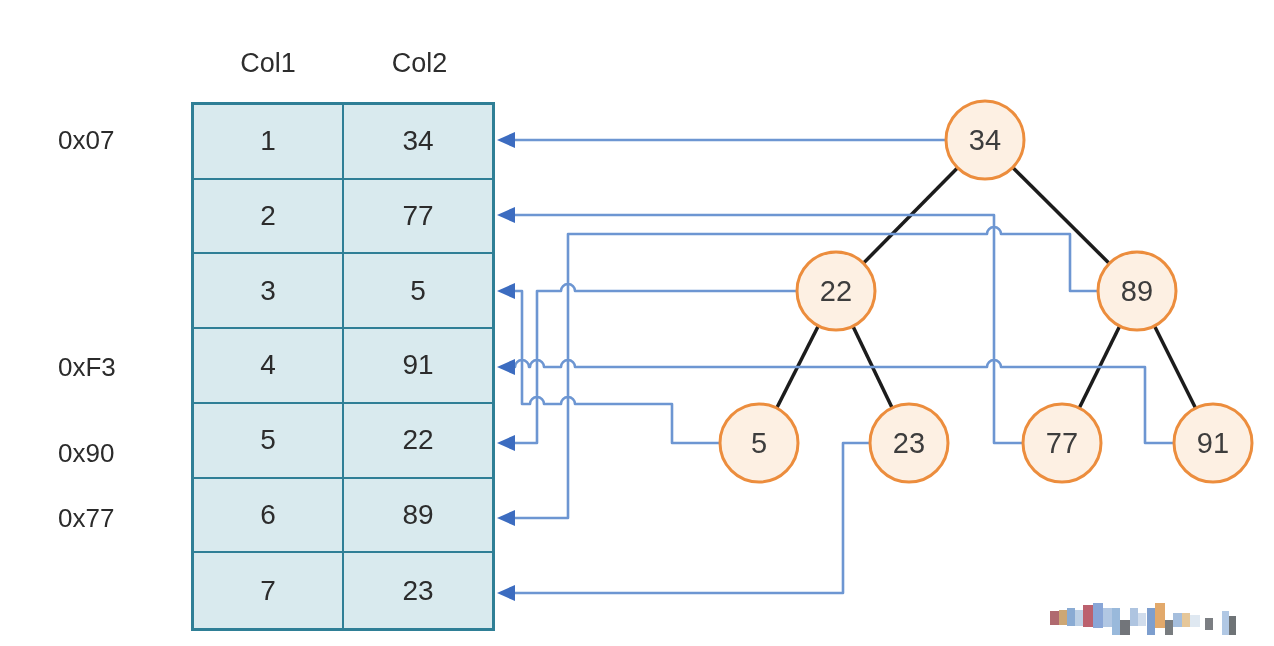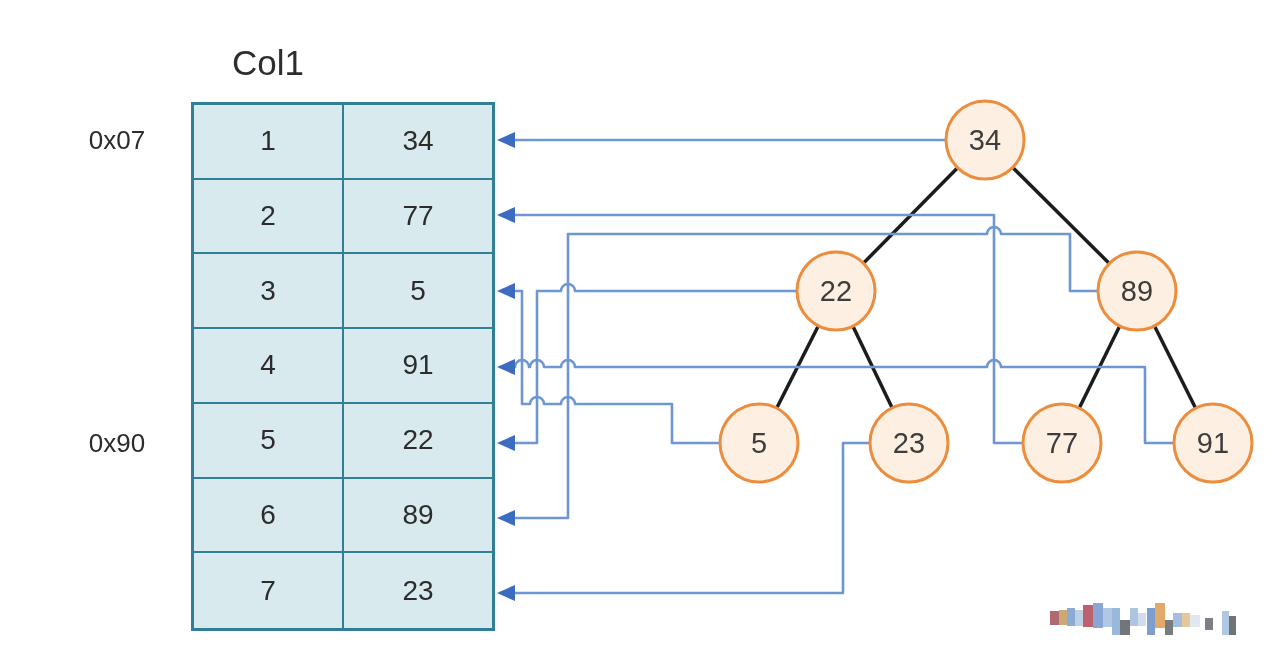--- a/index.html
+++ b/index.html
@@ -2,27 +2,27 @@
 <html><head>
 <meta charset="utf-8">
 <style>
   html,body{margin:0;padding:0;background:#ffffff;}
   #canvas{
     position:relative;width:1274px;height:646px;background:#ffffff;
     font-family:"Liberation Sans",sans-serif;overflow:hidden;
   }
   .col-header{
     position:absolute;top:46px;height:34px;line-height:34px;
-    text-align:center;font-size:35px;color:#2d2d2d;
+    text-align:center;font-size:27px;color:#2d2d2d;
   }
   #col1-header{left:193px;width:150px;}
   #col2-header{left:344px;width:151px;}
   .addr{
     position:absolute;left:58px;width:118px;height:34px;line-height:34px;
-    text-align:center;font-size:26px;color:#2b2b2b;
+    font-size:26px;color:#2b2b2b;
   }
   #memtable{
     position:absolute;left:191px;top:102px;width:304px;height:529px;
     box-sizing:border-box;border:3px solid #2f7f96;background:#d9eaee;
     display:grid;grid-template-columns:150px 1fr;grid-auto-rows:1fr;
   }
   .cell{
     display:flex;align-items:center;justify-content:center;
     font-size:28px;color:#2c2c2c;box-sizing:border-box;
     border-right:2px solid #2f7f96;border-bottom:2px solid #2f7f96;
@@ -35,23 +35,26 @@
     font-family:"Liberation Sans",sans-serif;font-size:29px;fill:#3d3d3d;
     text-anchor:middle;
   }
 </style>
 </head>
 <body>
 
 <div id="canvas">
 
   <div class="col-header" id="col1-header">Col1</div>
+  <div class="col-header" id="col2-header">Col2</div>
 
   <div class="addr" style="top:123px">0x07</div>
-  <div class="addr" style="top:426px">0x90</div>
+  <div class="addr" style="top:350px">0xF3</div>
+  <div class="addr" style="top:436px">0x90</div>
+  <div class="addr" style="top:501px">0x77</div>
 
   <div id="memtable">
     <div class="cell">1</div>
     <div class="cell last-col">34</div>
     <div class="cell">2</div>
     <div class="cell last-col">77</div>
     <div class="cell">3</div>
     <div class="cell last-col">5</div>
     <div class="cell">4</div>
     <div class="cell last-col">91</div>

